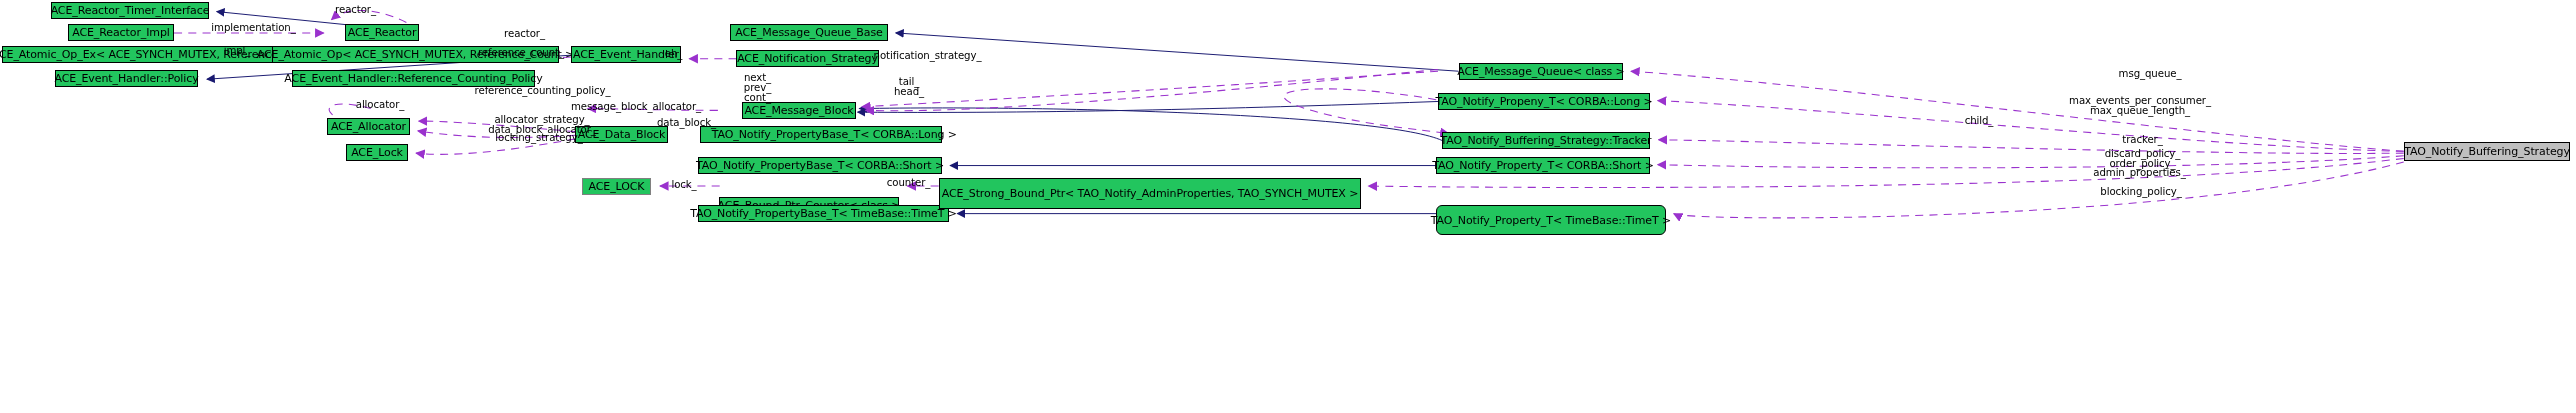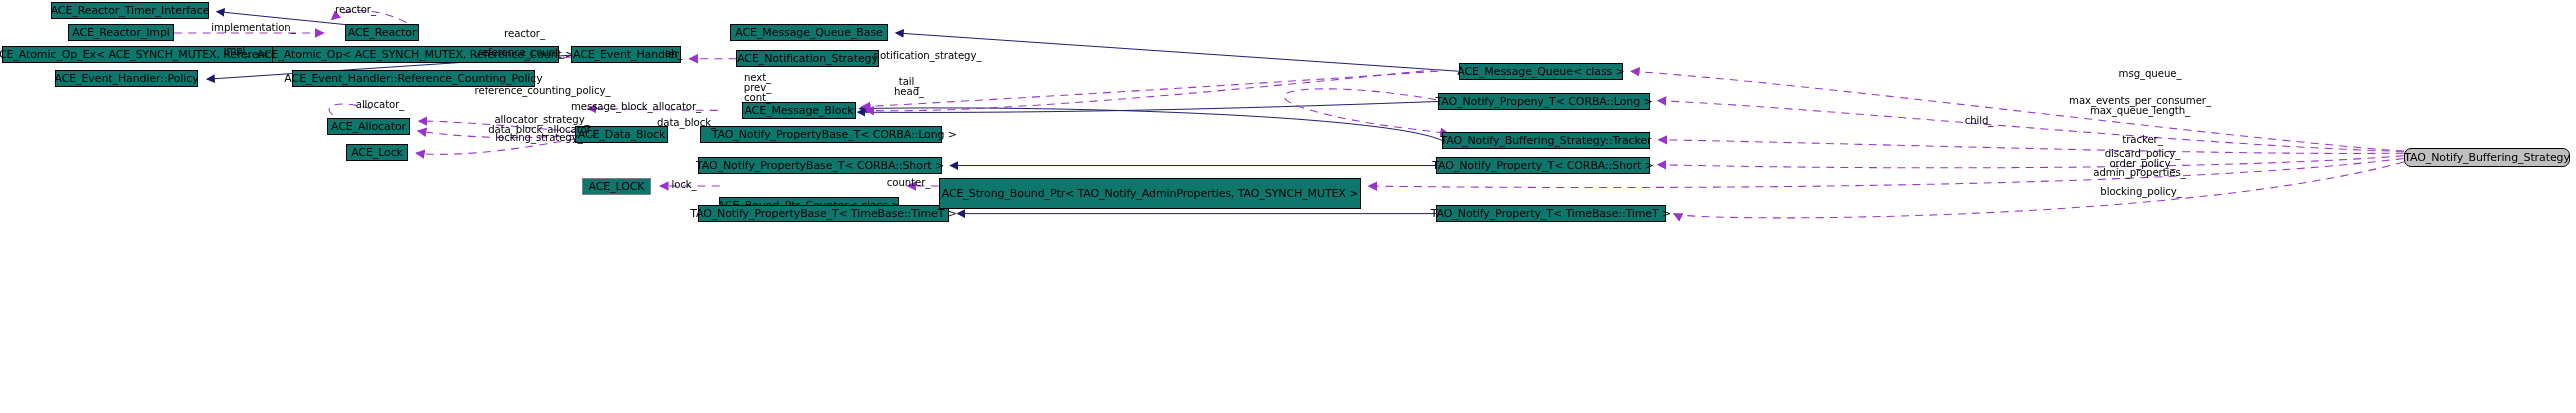--- a/index.html
+++ b/index.html
@@ -3,21 +3,21 @@
 <meta charset="utf-8">
 <style>
   html,body{margin:0;padding:0;background:#ffffff;}
   body{font-family:"DejaVu Sans","Liberation Sans",sans-serif;}
   #canvas{position:relative;width:2576px;height:413px;background:#ffffff;overflow:hidden;}
   svg.edges{position:absolute;left:0;top:0;width:2576px;height:413px;pointer-events:none;}
   .node{
     position:absolute;
     box-sizing:border-box;
     border:0.9px solid #000000;
-    background:#0f766e;
+    background:#22c55e;
     color:#000000;
     font-size:11px;
     line-height:1;
     display:flex;
     align-items:center;
     justify-content:center;
     white-space:nowrap;
     padding:0 5.3px;
     letter-spacing:-0.1px;
   }
@@ -154,24 +154,24 @@
     </div>
   <div class="node" style="left:1442px;top:132px;width:208px;height:17px;">
       <span>TAO_Notify_Buffering_Strategy::Tracker</span>
     </div>
   <div class="node" style="left:1436px;top:157px;width:214px;height:17px;">
       <span>TAO_Notify_Property_T&lt; CORBA::Short &gt;</span>
     </div>
   <div class="node" style="left:939px;top:178px;width:422px;height:31px;">
       <span>ACE_Strong_Bound_Ptr&lt; TAO_Notify_AdminProperties, TAO_SYNCH_MUTEX &gt;</span>
     </div>
-  <div class="node" style="left:1436px;top:205px;width:230px;height:17px;">
+  <div class="node" style="left:1436px;top:205px;width:230px;height:30px;border-radius:6px;">
       <span>TAO_Notify_Property_T&lt; TimeBase::TimeT &gt;</span>
     </div>
-  <div class="node highlight" style="left:2404px;top:148px;width:166px;height:18.7px;border-radius:7px;">
+  <div class="node highlight" style="left:2404px;top:142px;width:166px;height:18.7px;">
       <span>TAO_Notify_Buffering_Strategy</span>
     </div>
 
   <div class="elabel" style="left:329px;top:4.5px;width:53px;"><span>reactor_</span></div>
   <div class="elabel" style="left:209px;top:23px;width:89px;"><span>implementation_</span></div>
   <div class="elabel" style="left:219px;top:46px;width:36px;"><span>impl_</span></div>
   <div class="elabel" style="left:498px;top:28.5px;width:53px;"><span>reactor_</span></div>
   <div class="elabel" style="left:472px;top:48px;width:98px;text-align:center;"><span>reference_count_</span></div>
   <div class="elabel" style="left:467px;top:58px;width:151px;margin-top:28px;"><span>reference_counting_policy_</span></div>
   <div class="elabel" style="left:660px;top:49px;width:27px;"><span>eh_</span></div>

